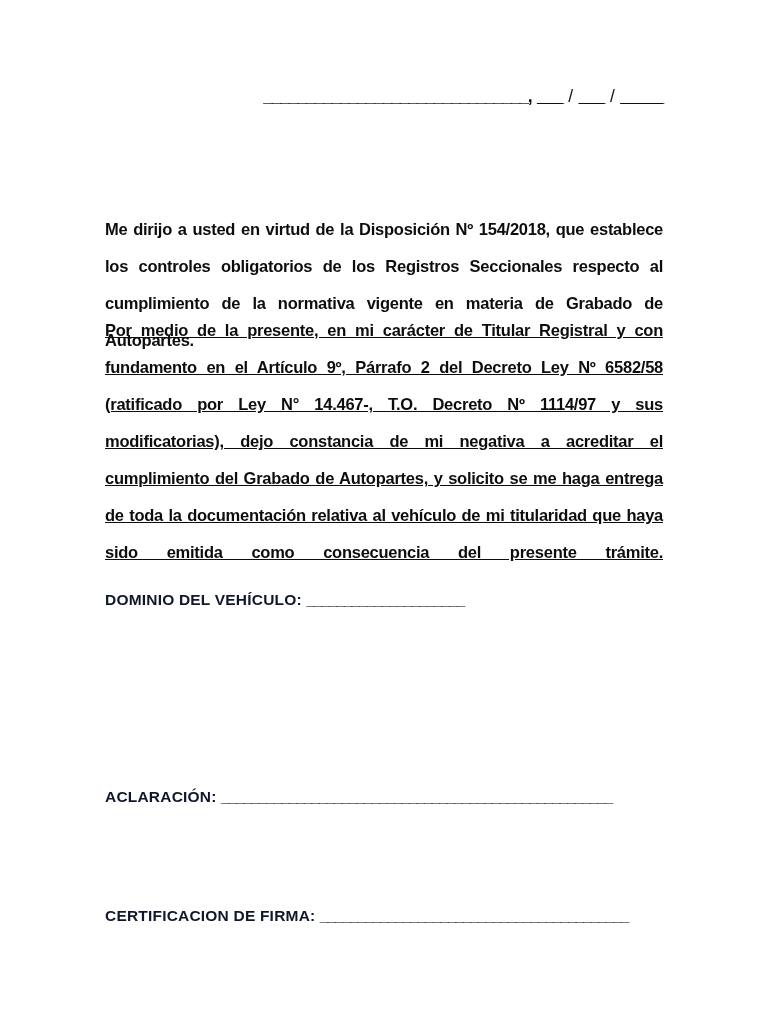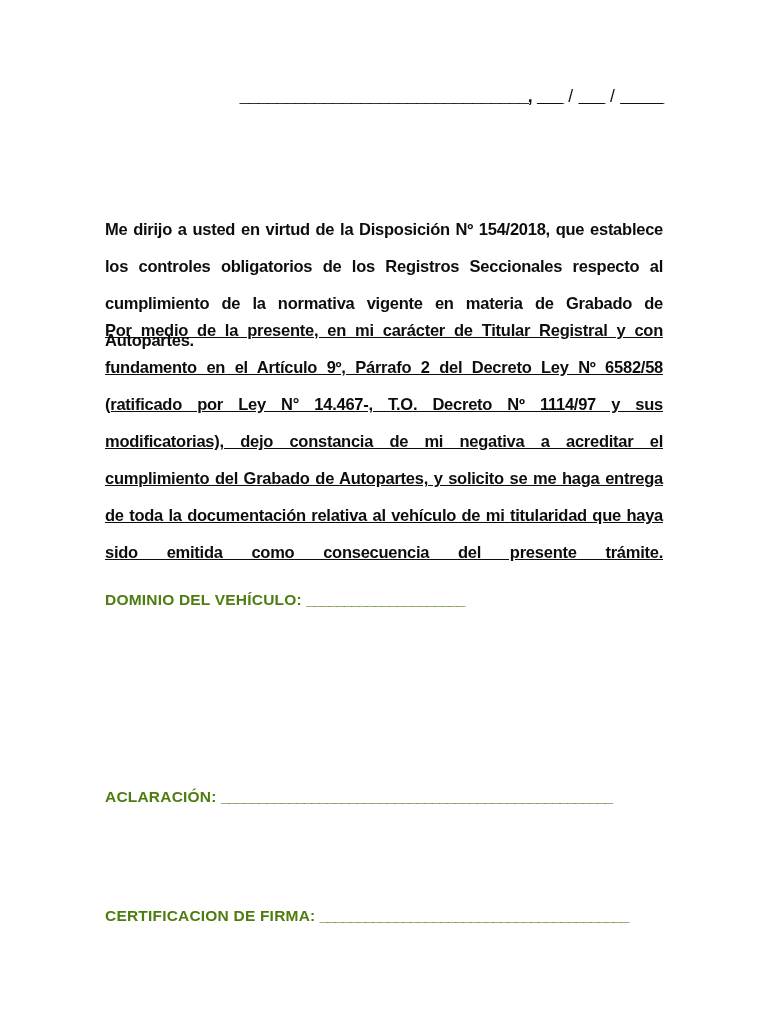--- a/index.html
+++ b/index.html
@@ -26,21 +26,21 @@
     left: 105px;
     top: 86px;
     width: 558px;
     text-align: right;
     font-size: 17.5px;
     font-weight: 700;
     letter-spacing: -0.2px;
     white-space: nowrap;
     color: #111;
   }
-  .header-line .place-blank { letter-spacing: -1.2px; font-family: Liberation Mono, monospace; }
+  .header-line .place-blank { letter-spacing: -1.2px; }
   .header-line .sep { font-weight: 400; padding: 0 1px; }
   .header-line .dblank { letter-spacing: -1.2px; text-decoration: underline; }
 
   
   .salutation {
     position: absolute;
     left: 105px;
     top: 170px;
     width: 558px;
     font-size: 16.5px;
@@ -73,21 +73,21 @@
 
   
   .field {
     position: absolute;
     left: 105px;
     width: 570px;
     font-size: 15.5px;
     font-weight: 700;
     letter-spacing: 0.1px;
     white-space: nowrap;
-    color: #4d7c0f;
+    color: #0f172a;
   }
   .field .flabel { letter-spacing: 0.2px; }
   .field .fblank {
     letter-spacing: -1.1px;
     font-weight: 700;
   }
 
   .field.f-dominio   { top: 591px; }
   .field.f-firma     { top: 696px; }
   .field.f-aclaracion{ top: 788px; }

